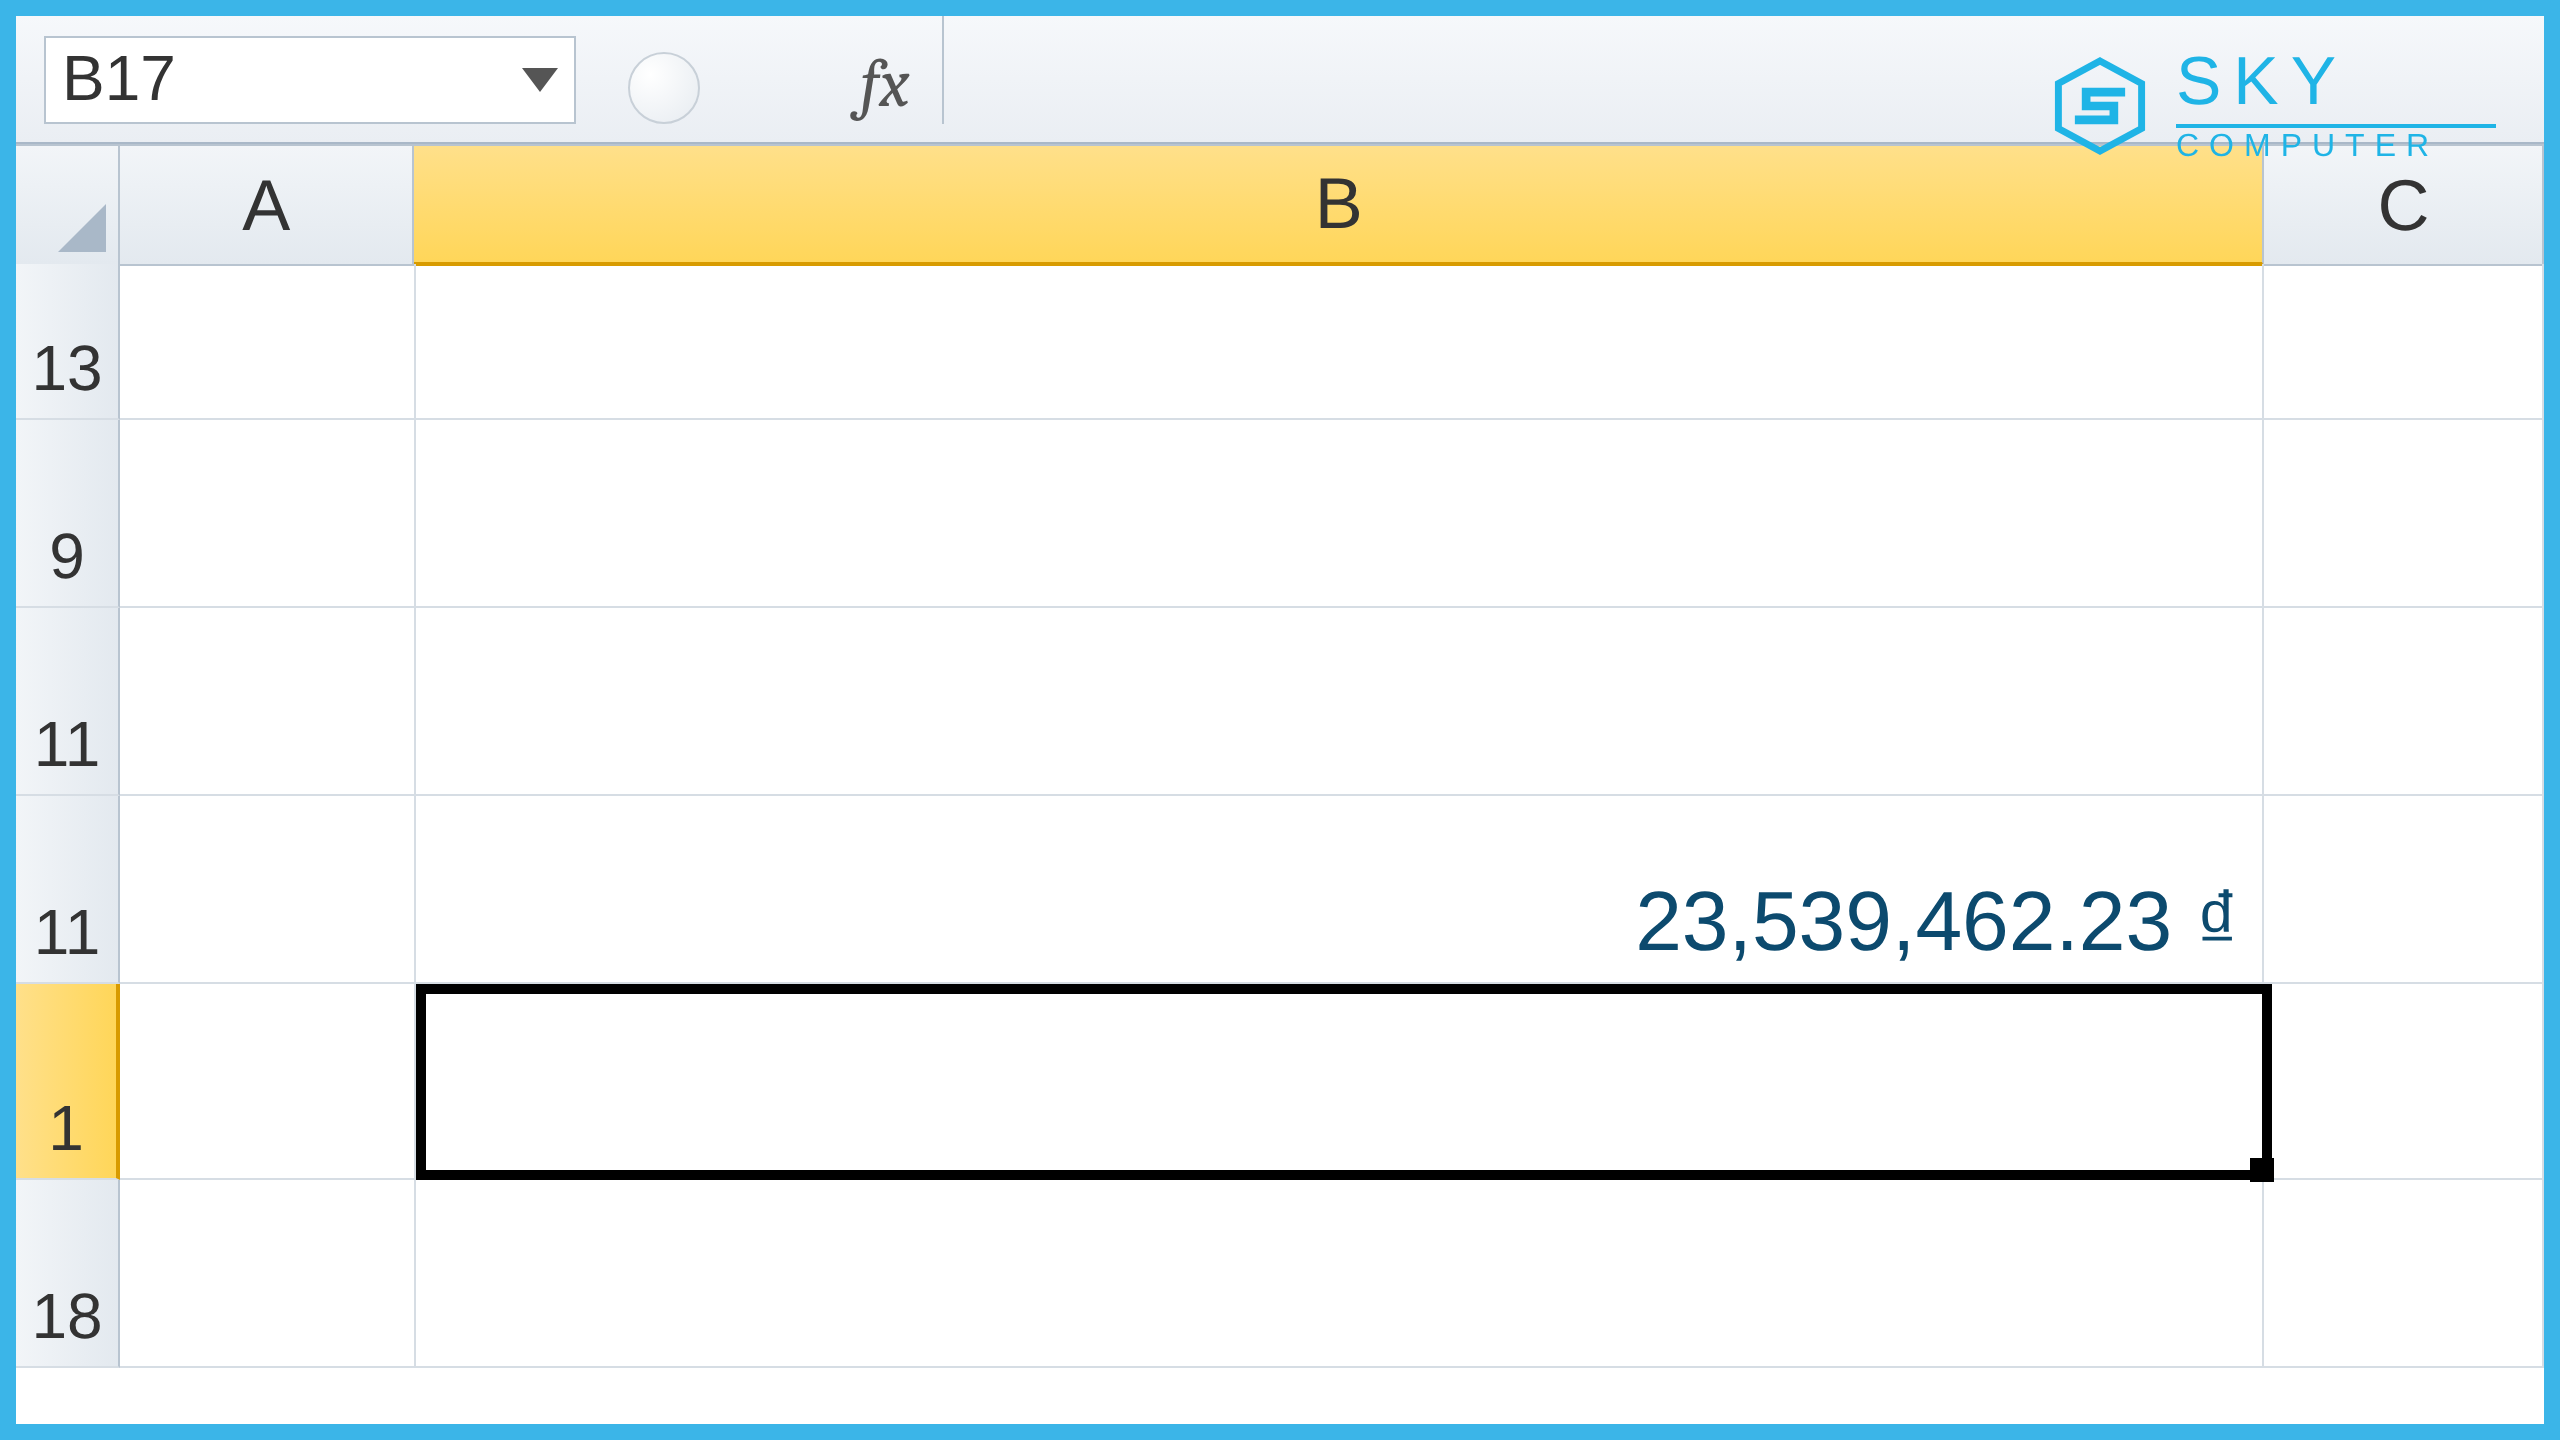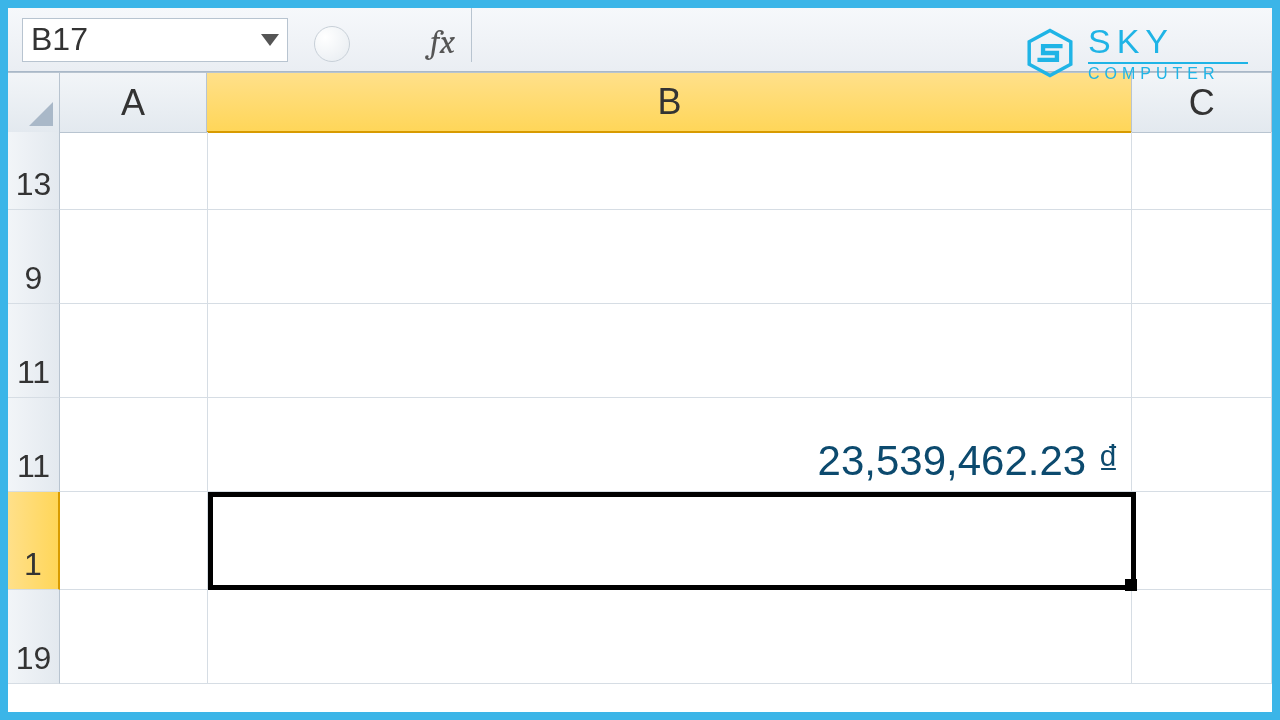--- a/index.html
+++ b/index.html
@@ -281,21 +281,21 @@
         <div class="col-header colB selected">B</div>
         <div class="col-header colC">C</div>
       </div>
 
       <div class="row-headers">
         <div class="row-header first">13</div>
         <div class="row-header">9</div>
         <div class="row-header">11</div>
         <div class="row-header">11</div>
         <div class="row-header r17 selected">1</div>
-        <div class="row-header">19</div>
+        <div class="row-header">18</div>
       </div>
 
       <div class="cells">
         <div class="row first">
           <div class="cell A"></div>
           <div class="cell B"></div>
           <div class="cell C"></div>
         </div>
         <div class="row normal">
           <div class="cell A"></div>

